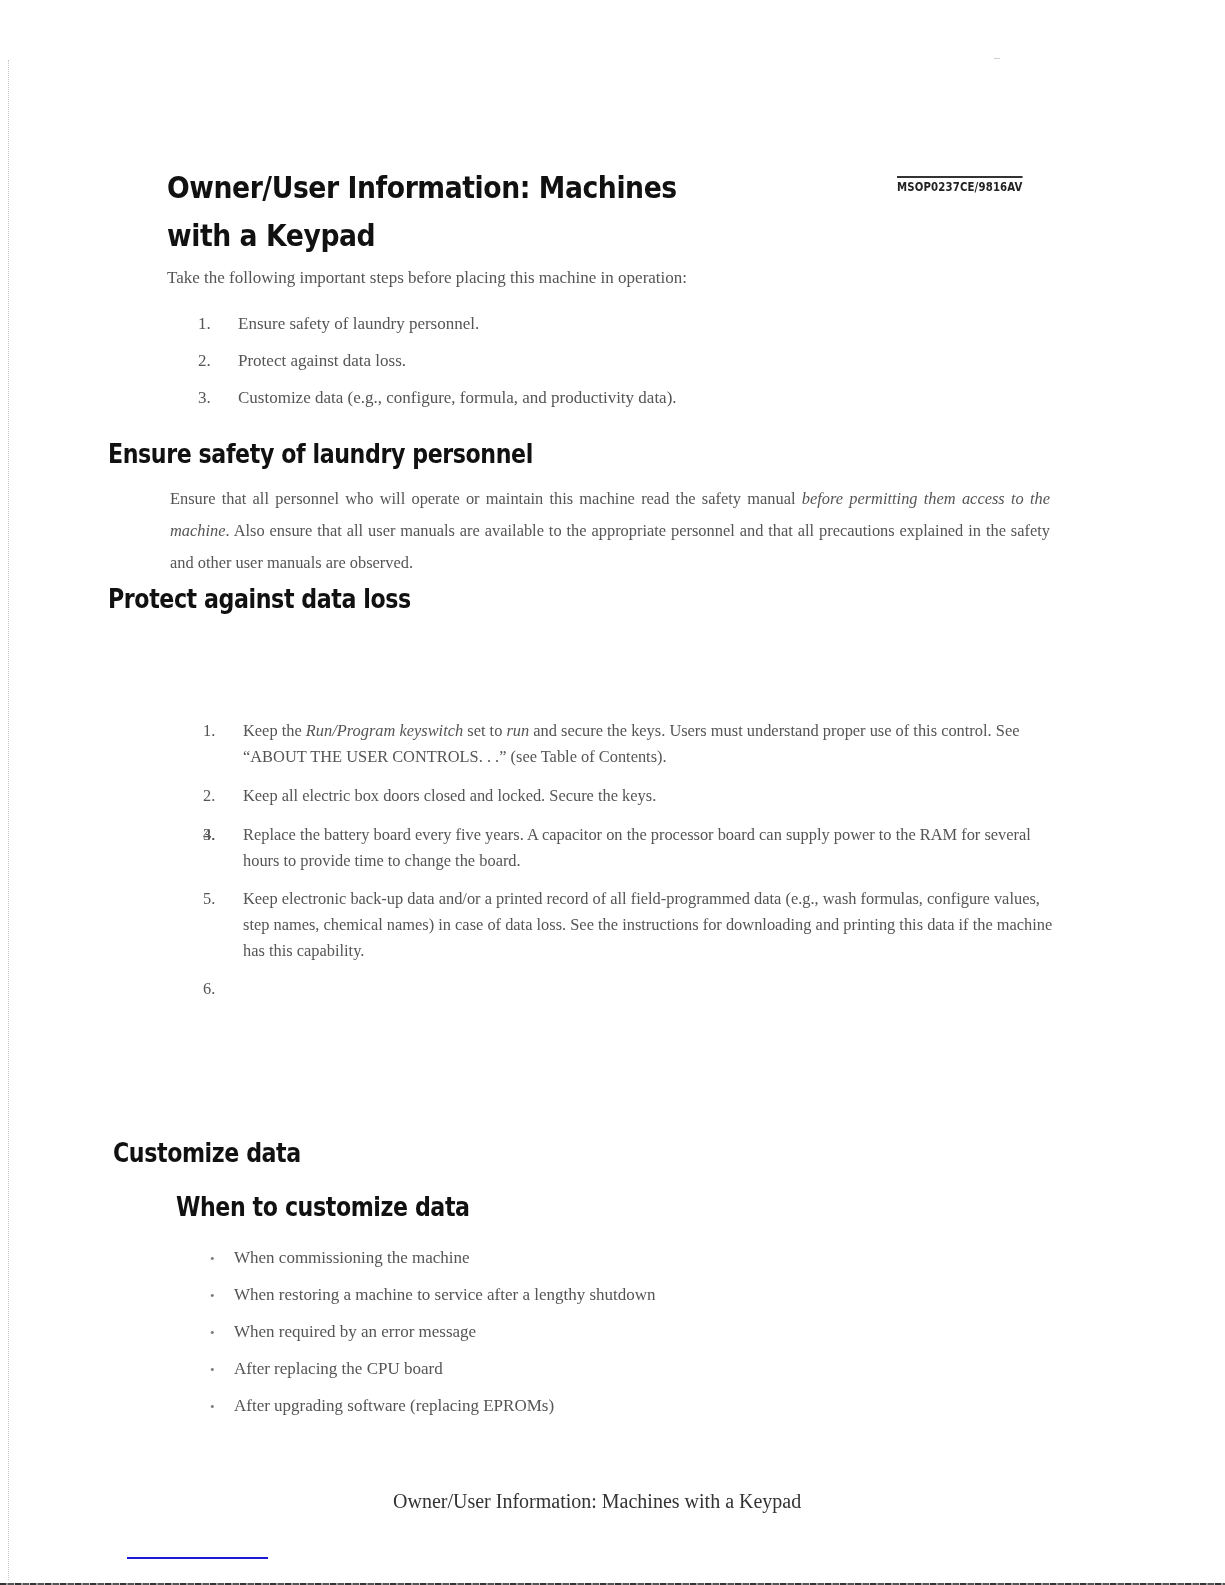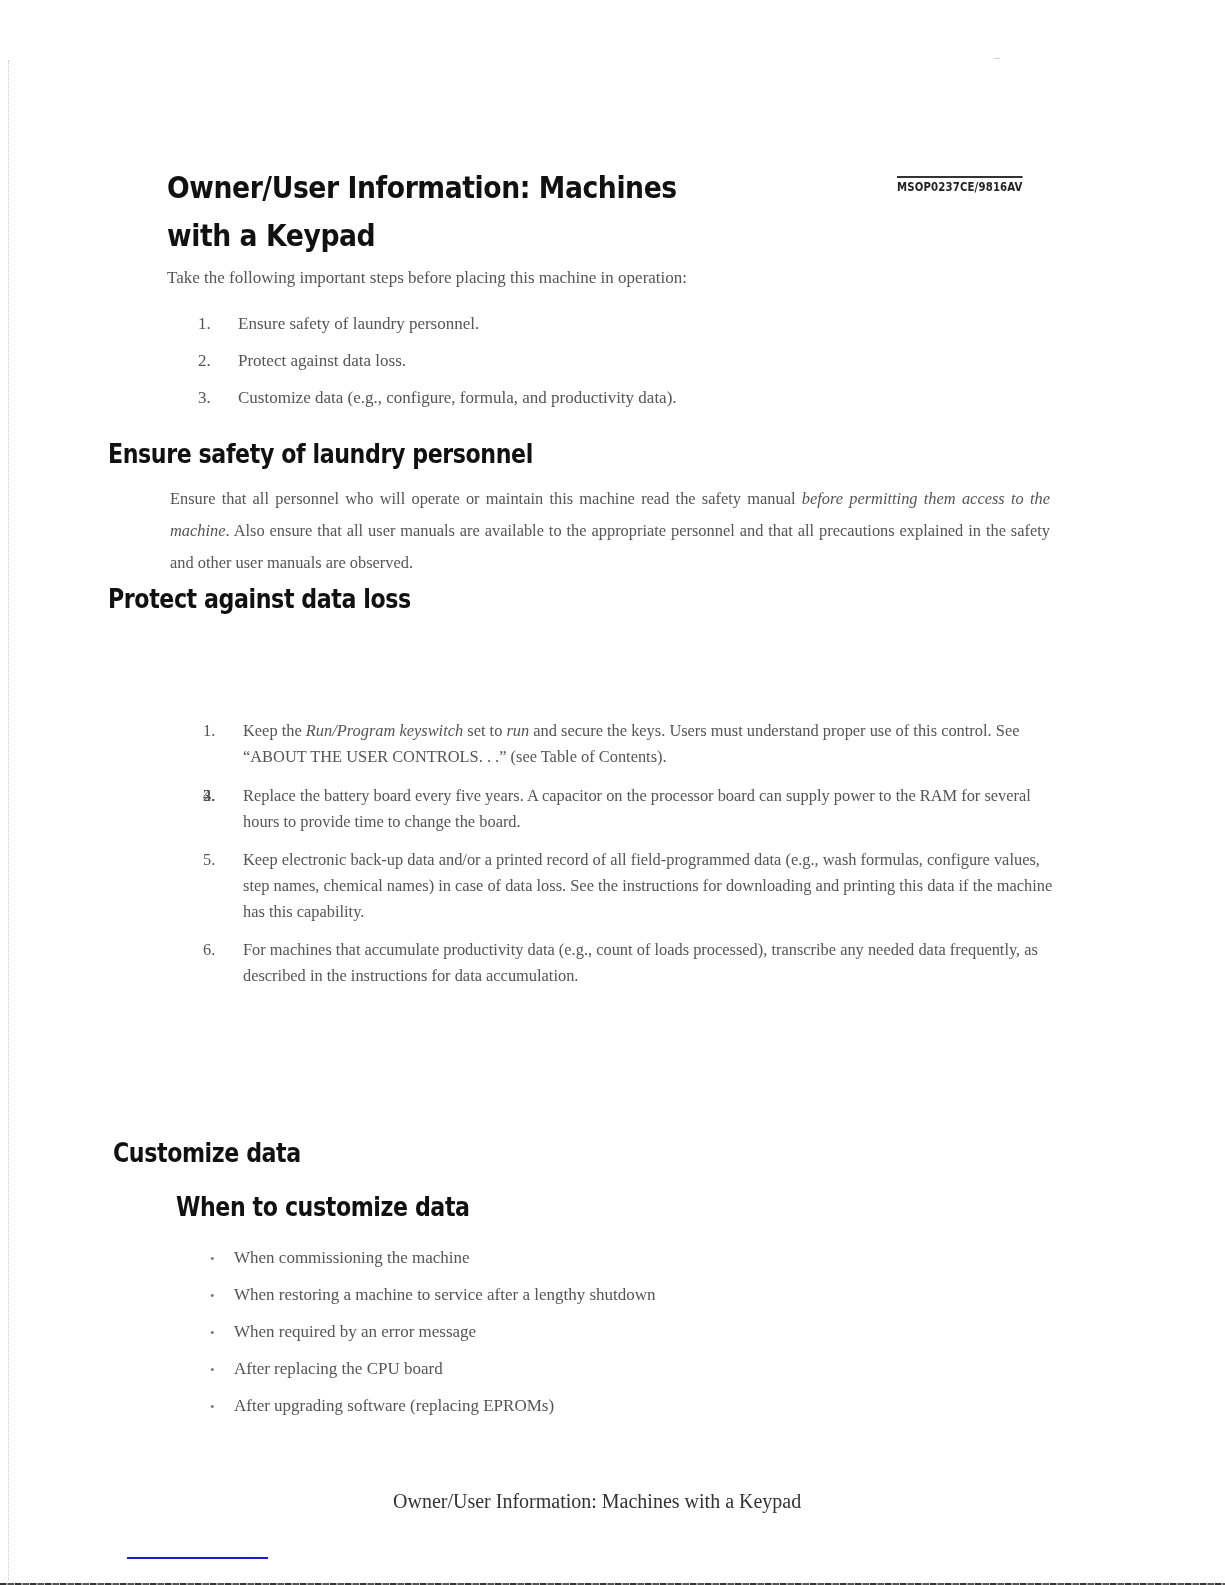--- a/index.html
+++ b/index.html
@@ -99,25 +99,25 @@
 
   <h2 class="h2 sec1">Ensure safety of laundry personnel</h2>
   <p class="para p1"><span>Ensure that all personnel who will operate or maintain this machine read the safety manual </span><i>before permitting them access to the machine</i><span>. Also ensure that all user manuals are available to the appropriate personnel and that all precautions explained in the safety and other user manuals are observed.</span></p>
 
   <h2 class="h2 sec2">Protect against data loss</h2>
 
   <ol class="safeguards">
     <li class="sg-1">
       <span class="num">1.</span><span>Keep the </span><i>Run/Program keyswitch</i><span> set to </span><i>run</i><span> and secure the keys. Users must understand proper use of this control. See “ABOUT THE USER CONTROLS. . .” (see Table of Contents).</span>
     </li>
-    <li class="sg-2"><span class="num">2.</span></li>
+    <li class="sg-2"><span class="num">2.</span><span>Keep all electric box doors closed and locked. Secure the keys.</span></li>
     <li class="sg-3"><span class="num">3.</span></li>
     <li class="sg-4"><span class="num">4.</span><span>Replace the battery board every five years. A capacitor on the processor board can supply power to the RAM for several hours to provide time to change the board.</span></li>
     <li class="sg-5"><span class="num">5.</span><span>Keep electronic back-up data and/or a printed record of all field-programmed data (e.g., wash formulas, configure values, step names, chemical names) in case of data loss. See the instructions for downloading and printing this data if the machine has this capability.</span></li>
-    <li class="sg-6"><span class="num">6.</span><span>For machines that accumulate productivity data (e.g., count of loads processed), transcribe any needed data frequently, as described in the instructions for data accumulation.</span></li>
+    <li class="sg-6"><span class="num">6.</span></li>
   </ol>
 
   <h2 class="h2 sec3">Customize data</h2>
   <h3 class="h3">When to customize data</h3>
 
   <ul class="when">
     <li><span class="bullet">•</span><span>When commissioning the machine</span></li>
     <li><span class="bullet">•</span><span>When restoring a machine to service after a lengthy shutdown</span></li>
     <li><span class="bullet">•</span><span>When required by an error message</span></li>
     <li><span class="bullet">•</span><span>After replacing the CPU board</span></li>

